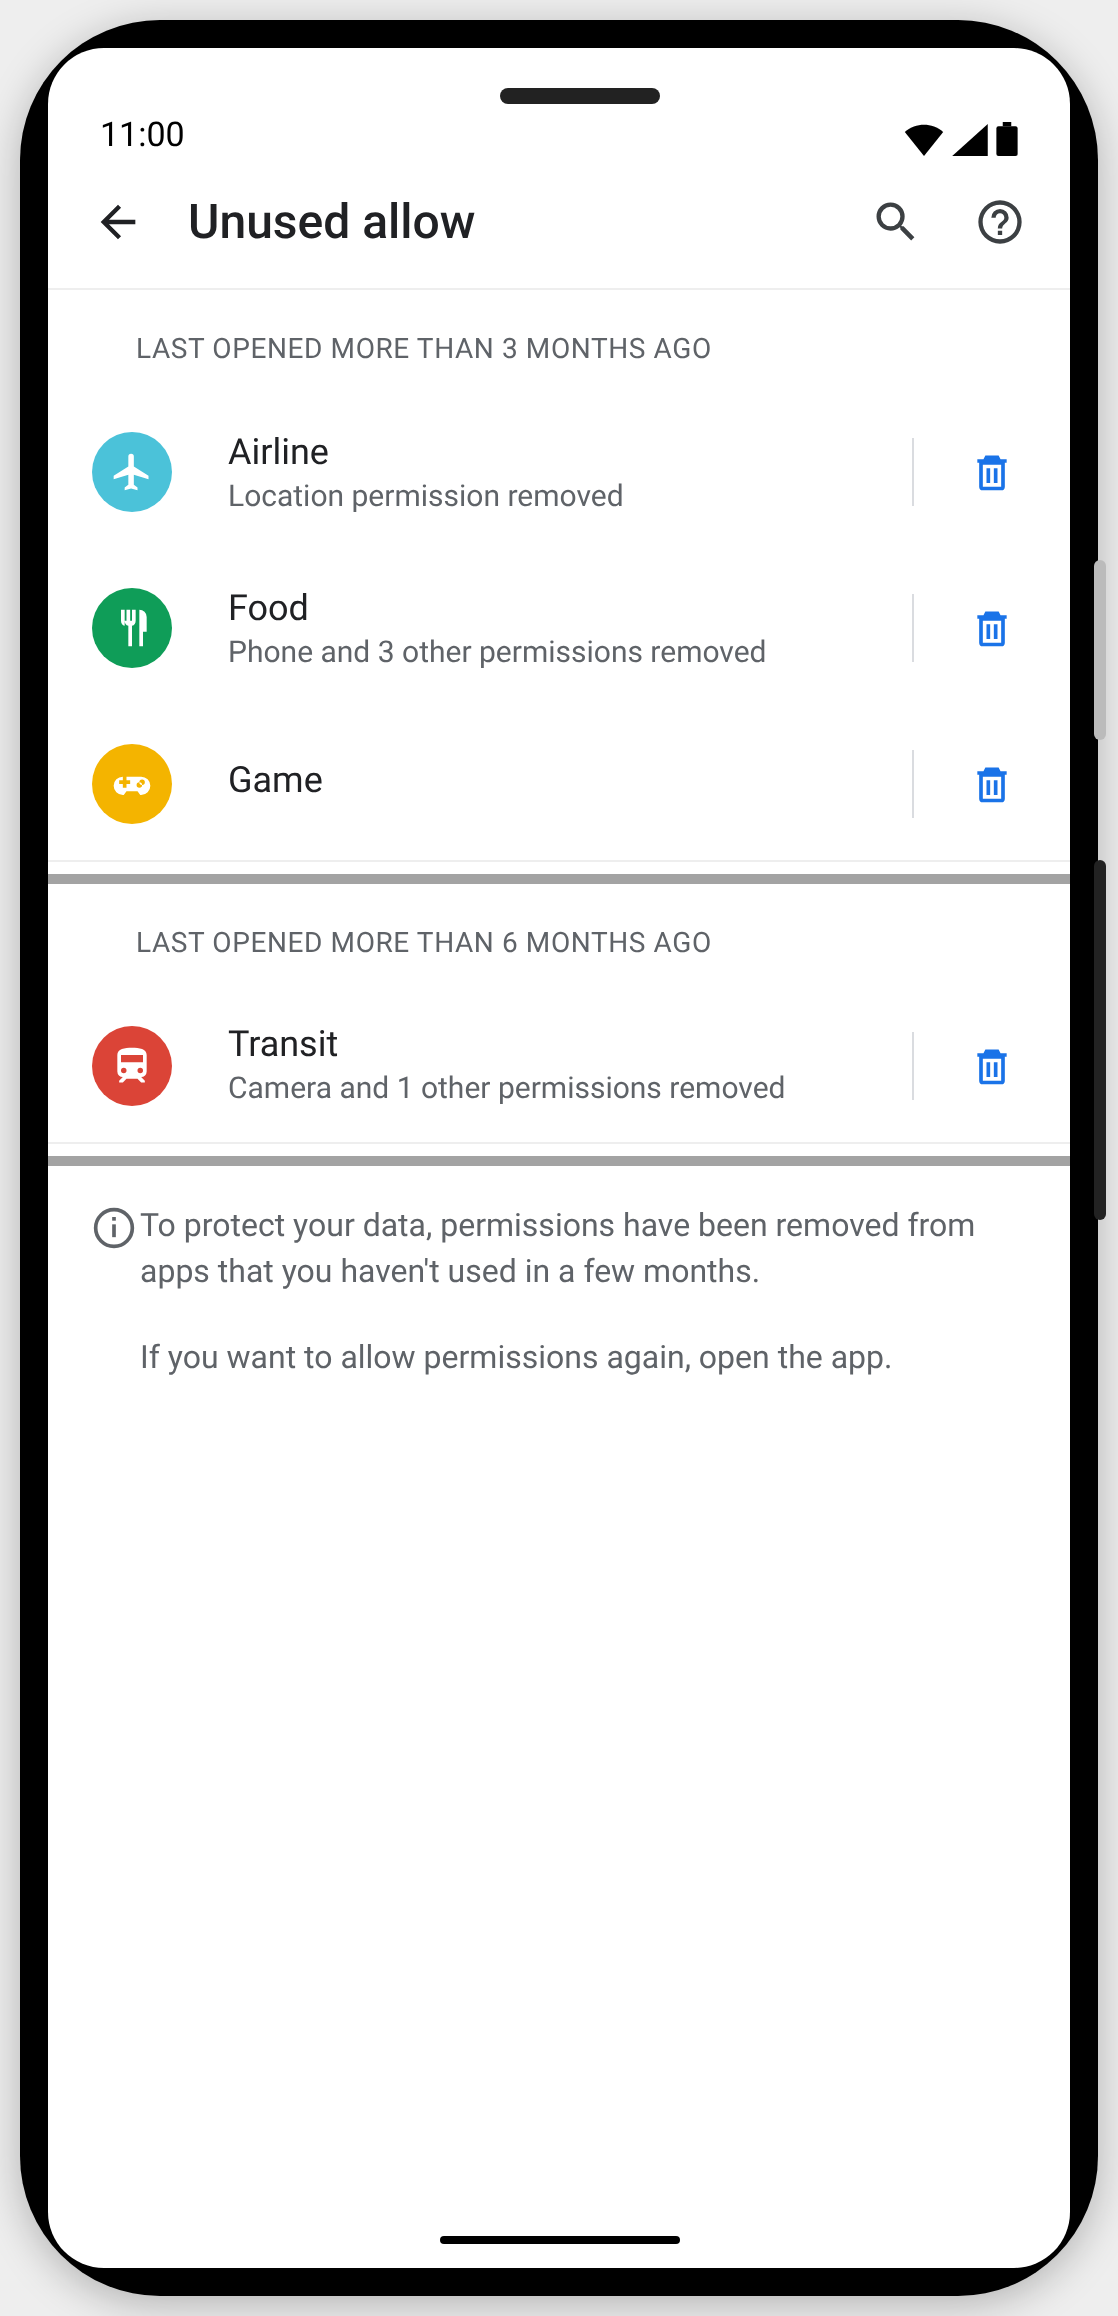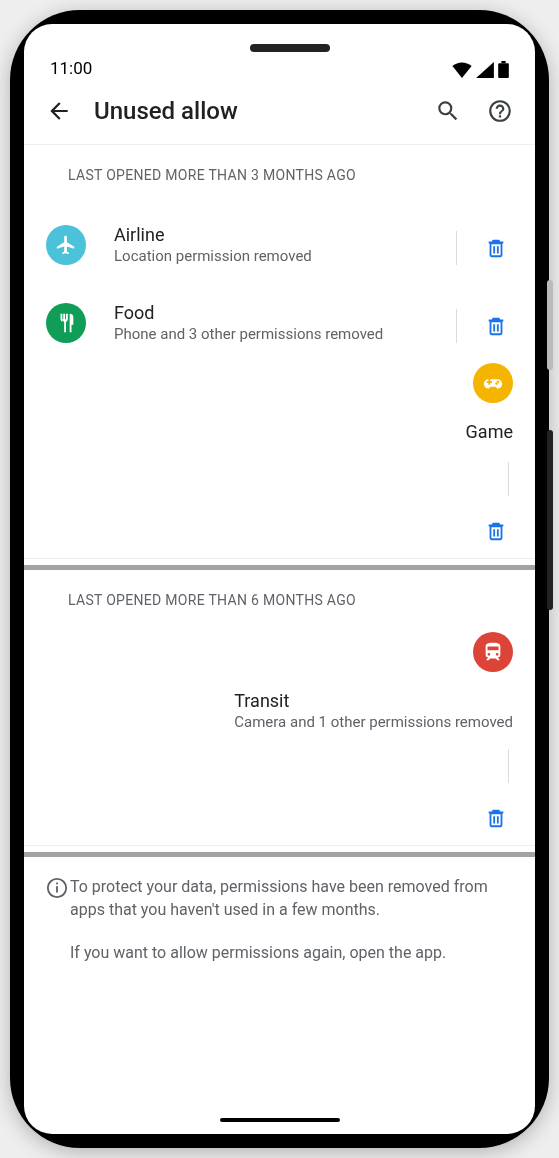--- a/index.html
+++ b/index.html
@@ -88,27 +88,27 @@
     cursor: pointer;
   }
   .section-header {
     padding: 22px 22px 14px 44px;
     font-size: 14px;
     letter-spacing: .3px;
     color: #5f6368;
   }
   .app-row {
     display: flex;
-    align-items: flex-end;
+    align-items: center;
     padding: 10px 22px 10px 22px;
     min-height: 78px;
     gap: 18px;
     cursor: pointer;
   }
-  .app-row:last-child { border-bottom: 1px solid #eee; flex-direction: column; }
+  .app-row:last-child { border-bottom: 1px solid #eee; }
   .section { border-bottom: 5px solid #a3a3a3; padding-bottom: 6px; }
   .app-icon {
     width: 40px; height: 40px;
     border-radius: 50%;
     display: flex; align-items: center; justify-content: center;
     flex: 0 0 40px;
     color: #fff;
   }
   .app-text { flex: 1; min-width: 0; padding-left: 10px; }
   .app-name { font-size:18px; color:#202124; margin-bottom:2px; }

